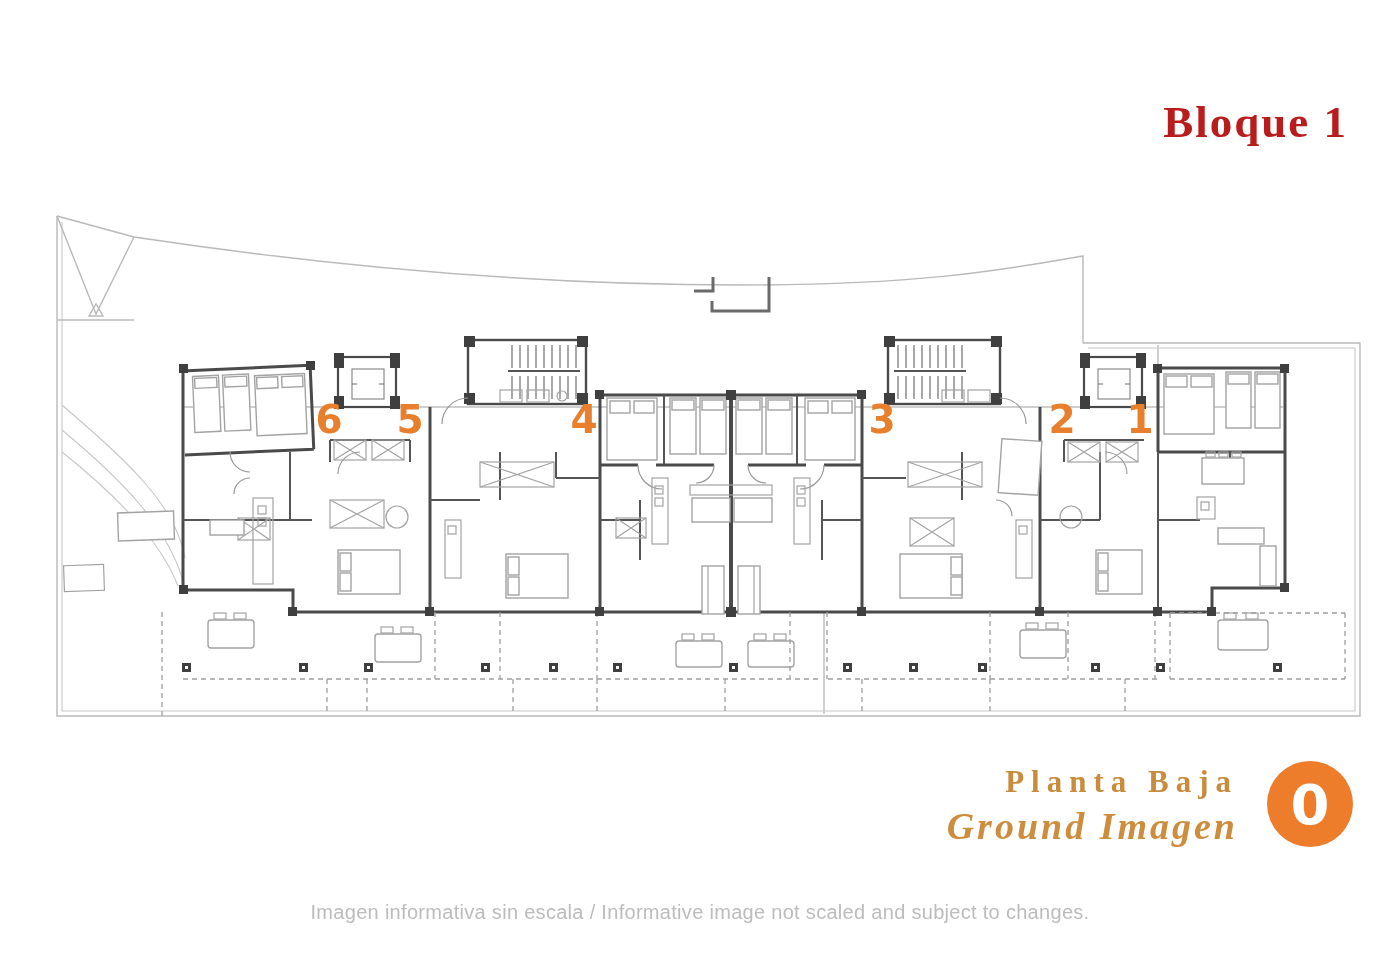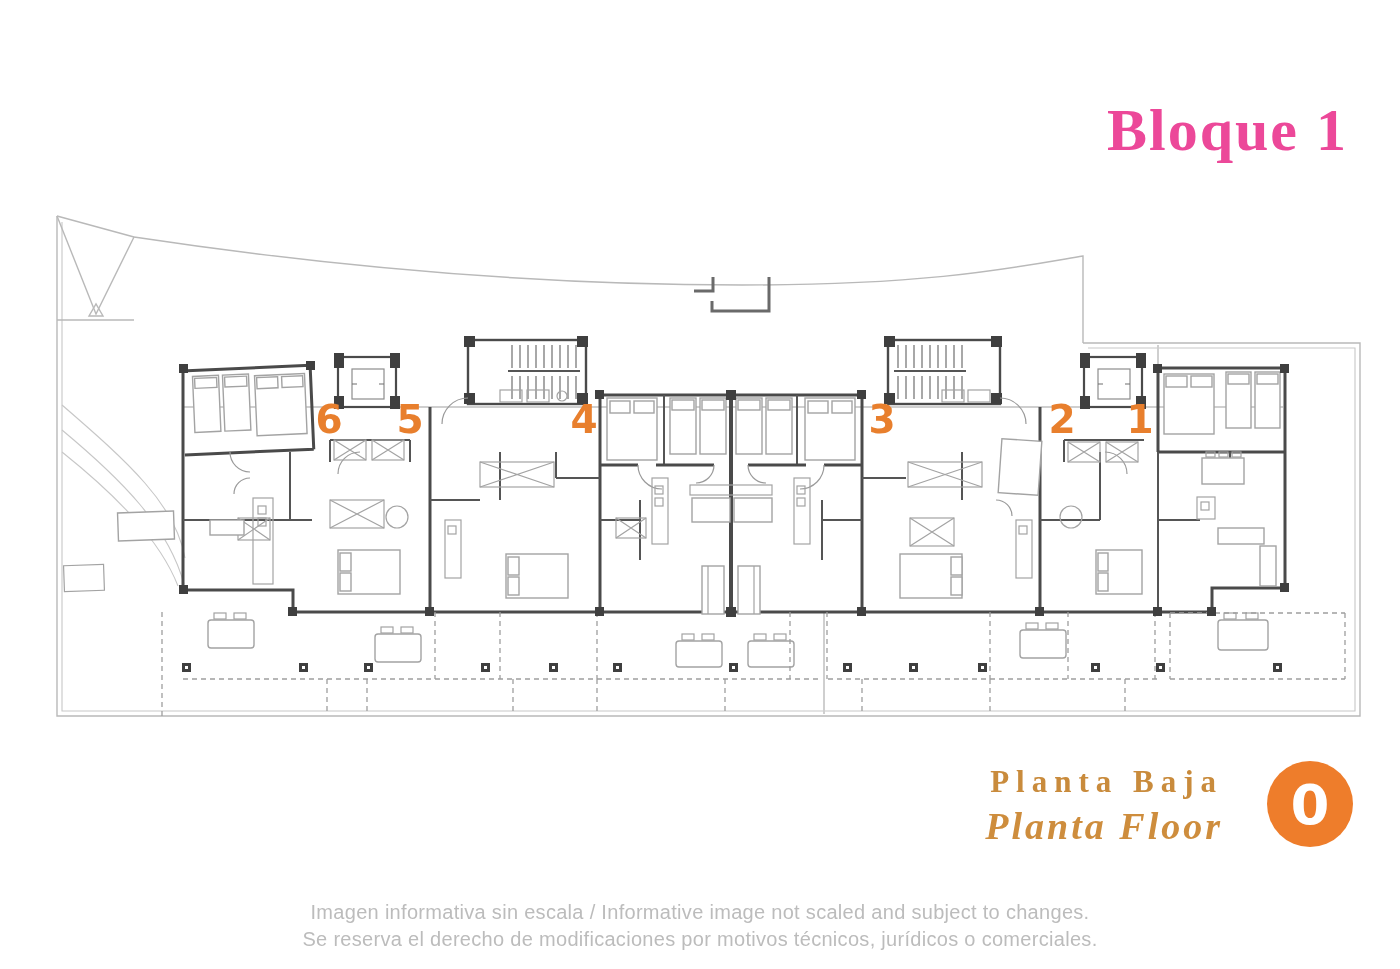--- a/index.html
+++ b/index.html
@@ -2,25 +2,25 @@
 <html><head>
 <meta charset="utf-8">
 <style>
   html,body{margin:0;padding:0;background:#fff;}
   .page{position:relative;width:1400px;height:969px;background:#ffffff;overflow:hidden;
         font-family:"Liberation Sans",sans-serif;}
   .plan-svg{position:absolute;left:0;top:0;}
 
   
   .bloque-title{position:absolute;top:96px;right:52px;
-    font-family:"Liberation Serif",serif;font-weight:700;font-size:60px;
-    color:#ec4899;letter-spacing:2px;white-space:nowrap;}
+    font-family:"Liberation Serif",serif;font-weight:700;font-size:45px;
+    color:#b91c1c;letter-spacing:2px;white-space:nowrap;}
 
   
-  .floor-label{position:absolute;top:764px;right:177px;text-align:right;
+  .floor-label{position:absolute;top:764px;right:162px;text-align:right;
     font-family:"Liberation Serif",serif;color:#C98B3C;}
   .floor-es{font-size:31px;font-weight:700;letter-spacing:7px;white-space:nowrap;}
   .floor-en{font-size:38px;font-weight:700;font-style:italic;letter-spacing:3px;
     margin-top:4px;color:#CE8D3D;white-space:nowrap;}
   .floor-badge{position:absolute;left:1267px;top:761px;width:86px;height:86px;
     border-radius:50%;background:#EE7D2B;color:#ffffff;display:flex;
     align-items:center;justify-content:center;
     font-family:"DejaVu Sans",sans-serif;font-weight:700;font-size:56px;}
 
   
@@ -381,22 +381,21 @@
       <text class="unit-num" x="410" y="433">5</text>
       <text class="unit-num" x="584" y="433">4</text>
       <text class="unit-num" x="882" y="433">3</text>
       <text class="unit-num" x="1062" y="433">2</text>
       <text class="unit-num" x="1140" y="433">1</text>
     </g>
   </svg>
 
   <div class="floor-label">
     <div class="floor-es">Planta Baja</div>
-    <div class="floor-en">Planta Floor</div>
+    <div class="floor-en">Ground Imagen</div>
   </div>
   <div class="floor-badge">0</div>
 
   <div class="disclaimer">
     <div>Imagen informativa sin escala /  Informative image not scaled and subject to changes.</div>
-    <div>Se reserva el derecho de modificaciones por motivos técnicos, jurídicos o comerciales.</div>
   </div>
 
 </div>
 
 </body></html>

